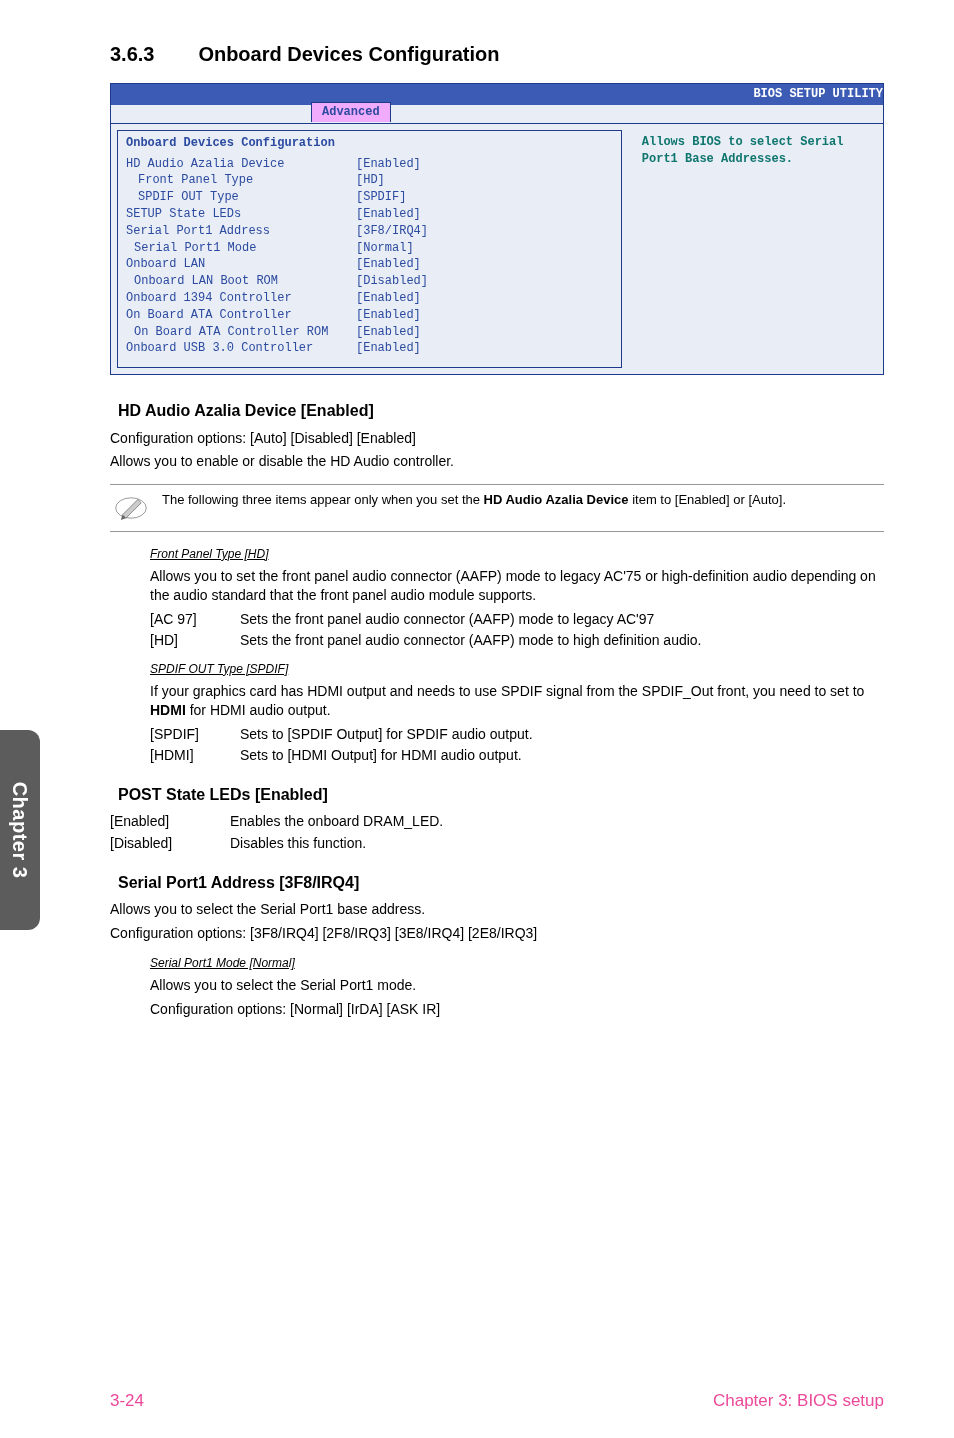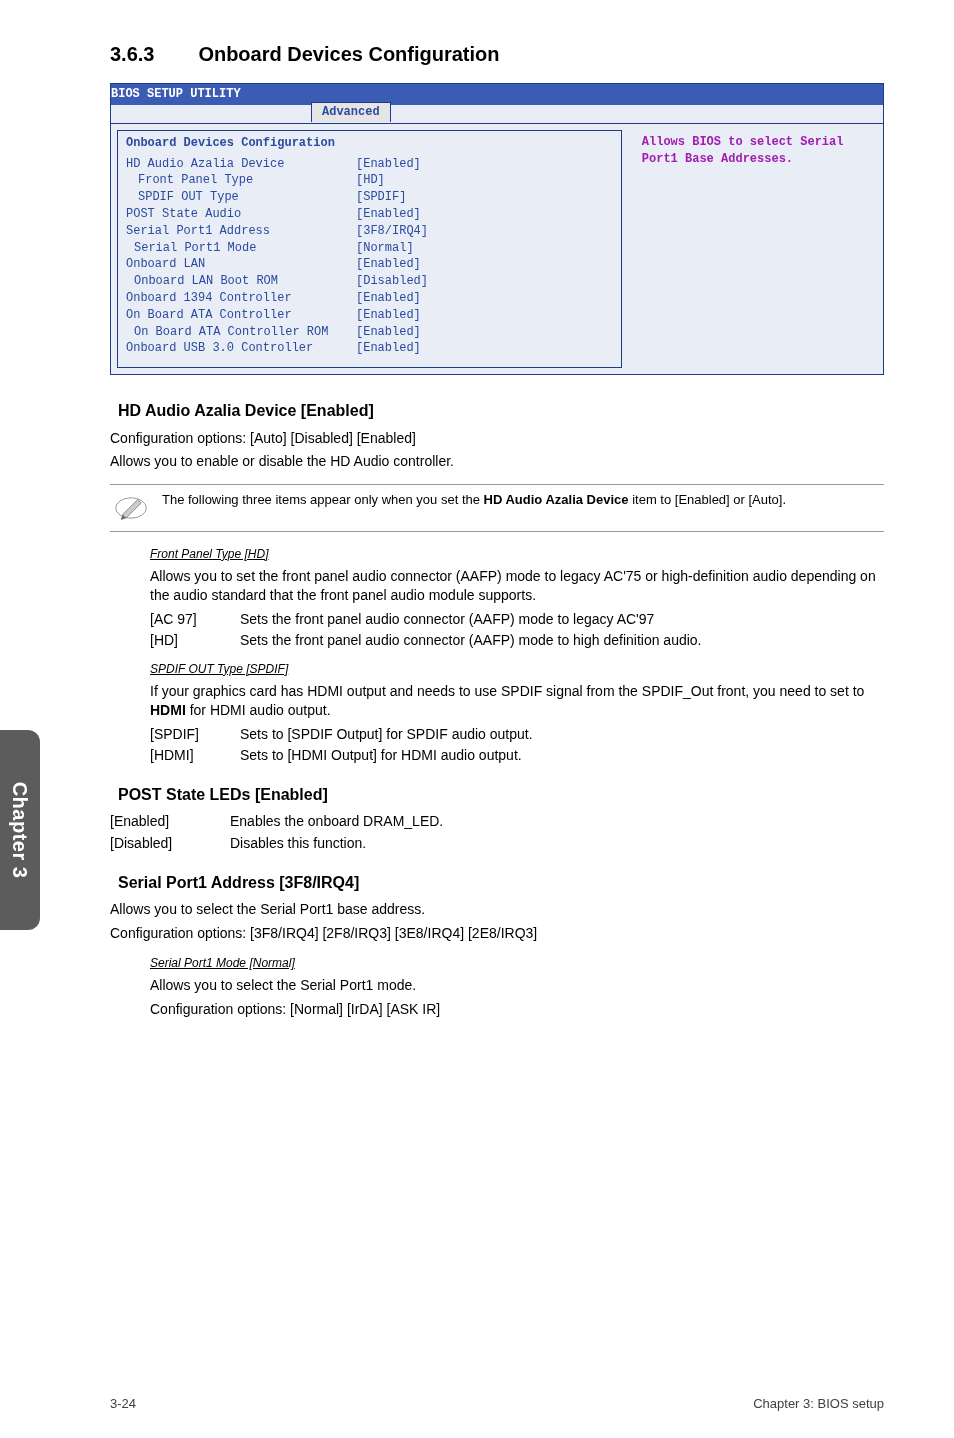--- a/index.html
+++ b/index.html
@@ -35,30 +35,30 @@
   .bios-box {
     border: 1px solid #1e3a8a;
     background: #e8edf6;
     margin-bottom: 25px;
     font-family: "Courier New", monospace;
     font-size: 12px;
   }
   .bios-header {
     background: #3b5bb5;
     color: #fff;
-    text-align: left;
+    text-align: right;
     font-weight: bold;
     padding: 2px 0;
     position: relative;
   }
   .bios-tab {
     position: absolute;
     left: 200px;
     top: 18px;
-    background: #e5e5e5;
+    background: #f0abfc;
     color: #2b4aa0;
     border: 1px solid #1e3a8a;
     border-bottom: none;
     padding: 1px 10px;
     font-weight: bold;
     font-size: 12px;
   }
   .bios-body {
     display: flex;
     border-top: 1px solid #1e3a8a;
@@ -67,21 +67,21 @@
     flex: 3;
     border: 1px solid #1e3a8a;
     margin: 6px 4px 6px 6px;
     padding: 4px 8px 10px 8px;
     color: #2b4aa0;
   }
   .bios-right {
     flex: 1.4;
     margin: 6px 6px 6px 8px;
     padding: 4px 8px;
-    color: #a21caf;
+    color: #0f766e;
     font-weight: bold;
   }
   .bios-row { display: flex; white-space: pre; }
   .bios-label { flex: 0 0 230px; }
   .bios-val { flex: 1; }
   .bios-left-title { font-weight: bold; margin-bottom: 4px; }
   .indent1 { padding-left: 12px; }
   .indent2 { padding-left: 8px; }
 
   h3.sub { font-size: 16px; font-weight: bold; margin: 18px 0 6px 8px; }
@@ -133,22 +133,22 @@
     letter-spacing: 0.5px;
   }
 
   .footer {
     position: absolute;
     bottom: 25px;
     left: 110px;
     right: 70px;
     display: flex;
     justify-content: space-between;
-    font-size: 13px;
-    color: #404040;
+    font-size: 17px;
+    color: #ec4899;
   }
 </style>
 </head>
 <body>
 
 <div class="page">
 
   <div class="heading-row">
     <span class="section-num">3.6.3</span>
     <span class="section-title">Onboard Devices Configuration</span>
@@ -160,21 +160,21 @@
       <div class="bios-tab">Advanced</div>
     </div>
     <div style="height:18px;"></div>
     <div class="bios-body">
       <div class="bios-left">
         <div class="bios-left-title">Onboard Devices Configuration</div>
         <div id="bios-items">
             <div class="bios-row"><div class="bios-label ">HD Audio Azalia Device</div><div class="bios-val">[Enabled]</div></div>
             <div class="bios-row"><div class="bios-label indent1">Front Panel Type</div><div class="bios-val">[HD]</div></div>
             <div class="bios-row"><div class="bios-label indent1">SPDIF OUT Type</div><div class="bios-val">[SPDIF]</div></div>
-            <div class="bios-row"><div class="bios-label ">POST State Audio</div><div class="bios-val">[Enabled]</div></div>
+            <div class="bios-row"><div class="bios-label ">SETUP State LEDs</div><div class="bios-val">[Enabled]</div></div>
             <div class="bios-row"><div class="bios-label ">Serial Port1 Address</div><div class="bios-val">[3F8/IRQ4]</div></div>
             <div class="bios-row"><div class="bios-label indent2">Serial Port1 Mode</div><div class="bios-val">[Normal]</div></div>
             <div class="bios-row"><div class="bios-label ">Onboard LAN</div><div class="bios-val">[Enabled]</div></div>
             <div class="bios-row"><div class="bios-label indent2">Onboard LAN Boot ROM</div><div class="bios-val">[Disabled]</div></div>
             <div class="bios-row"><div class="bios-label ">Onboard 1394 Controller</div><div class="bios-val">[Enabled]</div></div>
             <div class="bios-row"><div class="bios-label ">On Board ATA Controller</div><div class="bios-val">[Enabled]</div></div>
             <div class="bios-row"><div class="bios-label indent2">On Board ATA Controller ROM</div><div class="bios-val">[Enabled]</div></div>
             <div class="bios-row"><div class="bios-label ">Onboard USB 3.0 Controller</div><div class="bios-val">[Enabled]</div></div>
           </div>
       </div>

